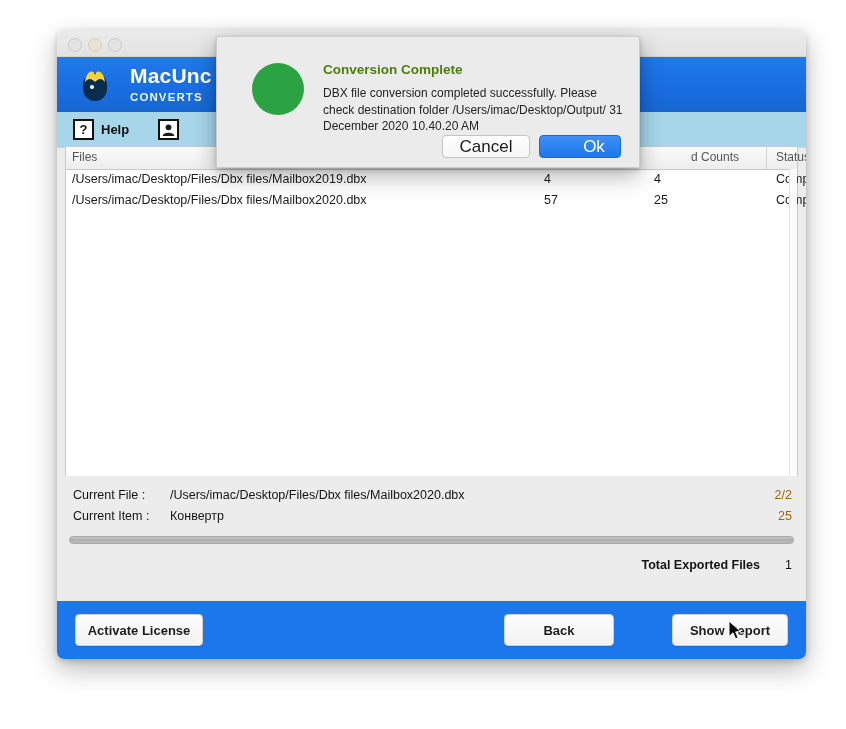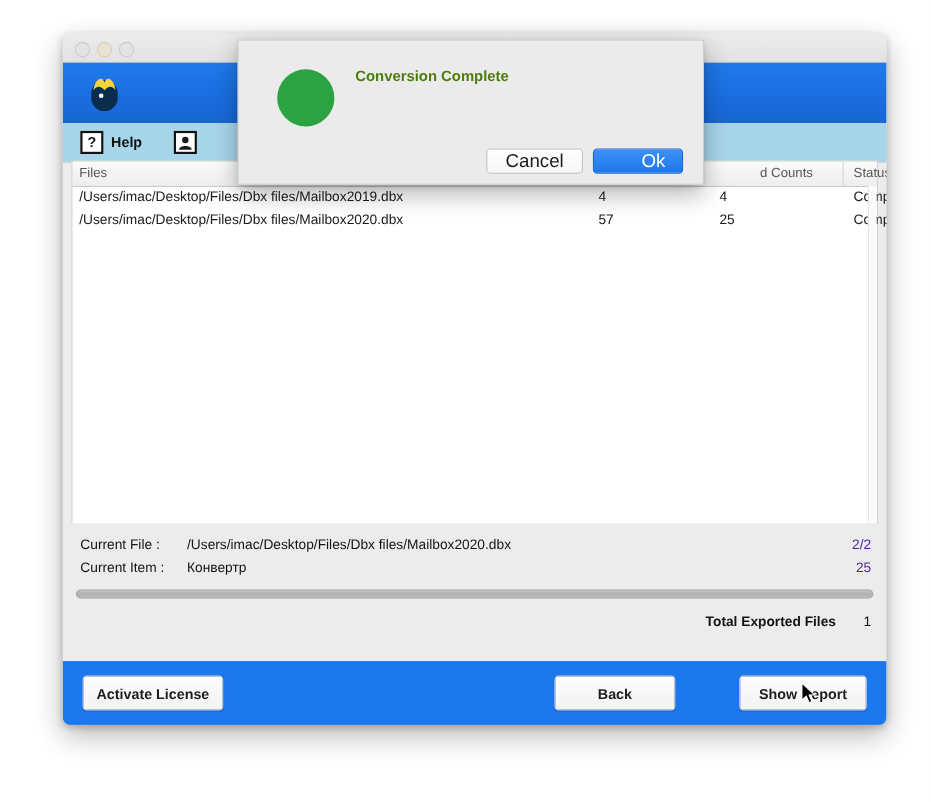--- a/index.html
+++ b/index.html
@@ -212,21 +212,21 @@
   .s-value {
     position: absolute;
     left: 105px;
     font-size: 12.5px;
     color: #141414;
   }
   .s-count {
     position: absolute;
     right: 6px;
     font-size: 12.5px;
-    color: #4c1d95;
+    color: #a16207;
     text-align: left;
   }
   #progress-track {
     position: absolute;
     left: 4px;
     top: 54px;
     right: 4px;
     height: 8px;
     border-radius: 4px;
     background: #dddddd;
@@ -380,20 +380,24 @@
     </div>
 
     <div id="brand-header">
       <div id="brand-logo">
         <svg viewBox="0 0 44 44" width="44" height="44">
           <path d="M10 22 A12 12 0 0 1 34 22 L34 26 A12 12 0 0 1 10 26 Z" fill="#0b2d4d"></path>
           <path d="M12 19 C13 9, 20 5, 22 12 C24 5, 31 9, 32 19 C28 14, 25 16, 22 19 C19 16, 16 14, 12 19 Z" fill="#f5d33c"></path>
           <ellipse cx="22" cy="25" rx="8" ry="4.5" fill="#0b2d4d"></ellipse>
           <circle cx="19" cy="24" r="2.1" fill="#ffffff"></circle>
         </svg>
+      </div>
+      <div id="brand-text">
+        <div id="brand-title">MacUnc</div>
+        <div id="brand-sub">CONVERTS</div>
       </div>
     </div>
 
     <div id="toolbar">
       <div class="tool-btn help-btn">
         <div class="tool-icon">?</div>
         <div class="tool-label">Help</div>
       </div>
       <div class="tool-btn support-btn">
         <div class="tool-icon">
@@ -458,20 +462,21 @@
       <div class="foot-btn" id="btn-back">Back</div>
       <div class="foot-btn" id="btn-activate">Activate License</div>
       <div class="foot-btn" id="btn-report">Show Report</div>
     </div>
 
   </div>
 
   <div id="dialog">
     <div id="dlg-circle"></div>
     <div id="dlg-title">Conversion Complete</div>
+    <div id="dlg-body">DBX file conversion completed successfully. Please check destination folder /Users/imac/Desktop/Output/ 31 December 2020 10.40.20 AM</div>
     <div class="dlg-btn" id="dlg-cancel">Cancel</div>
     <div class="dlg-btn" id="dlg-ok">Ok</div>
   </div>
 
   <div id="cursor">
     <svg viewBox="0 0 16 22" width="16" height="22">
       <path d="M1 1 L1 16.5 L5 12.8 L7.6 18.8 L10.1 17.7 L7.6 11.9 L12.6 11.6 Z" fill="#000000" stroke="#ffffff" stroke-width="1"></path>
     </svg>
   </div>
 

